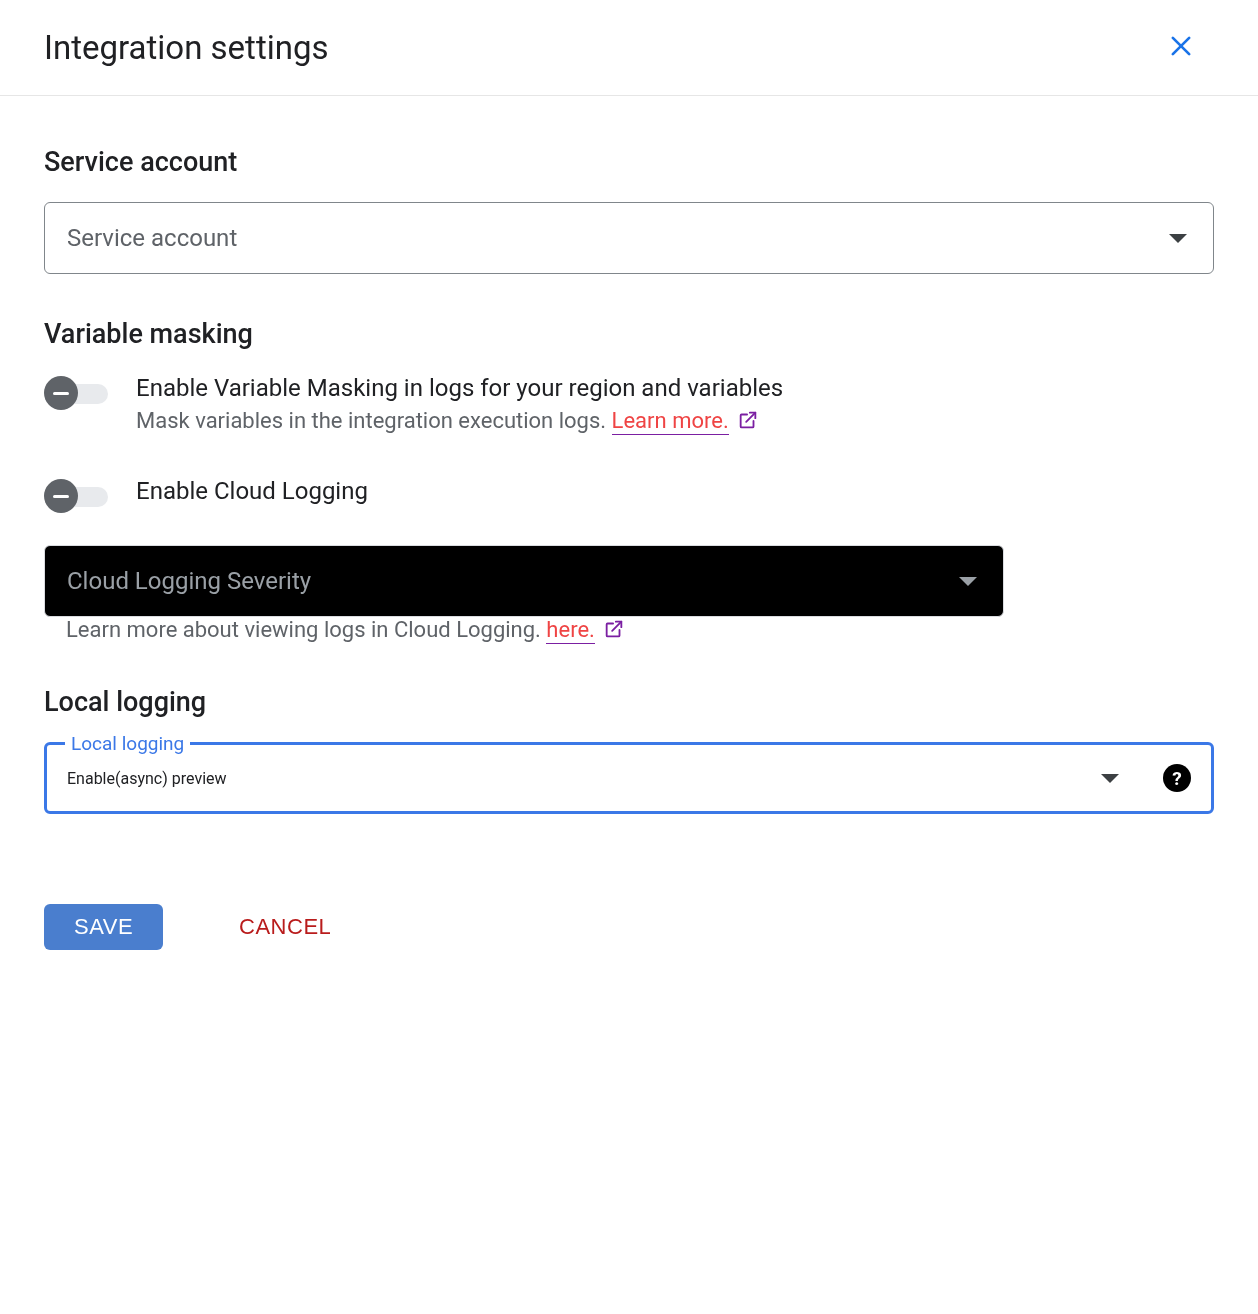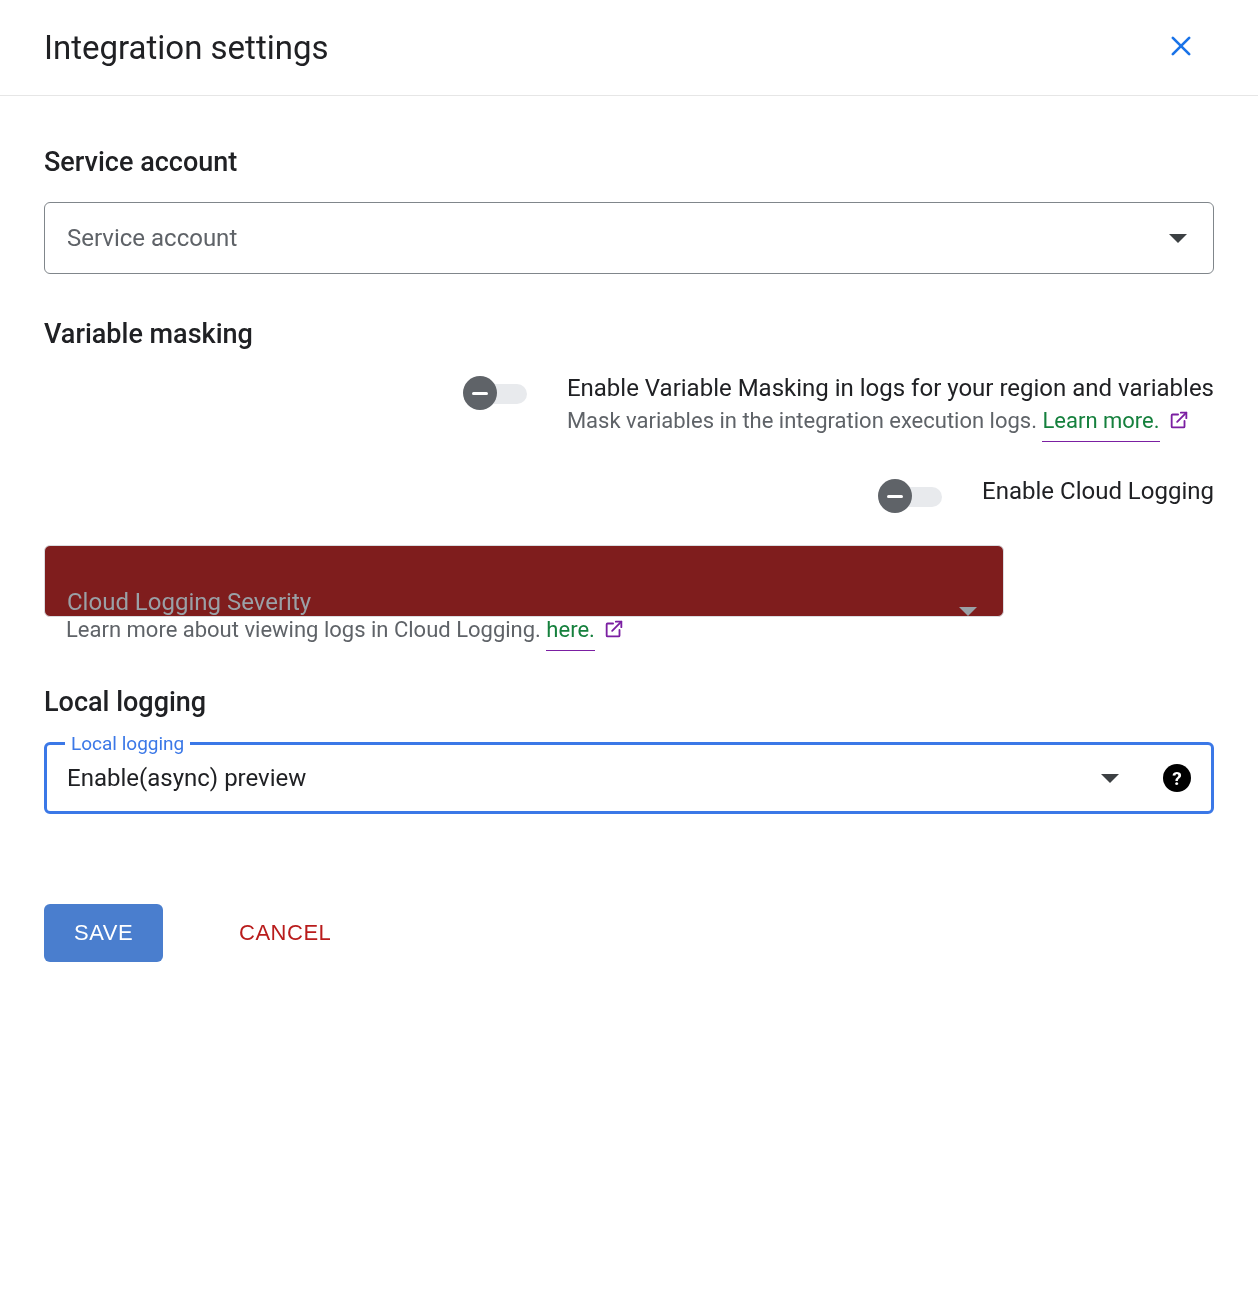--- a/index.html
+++ b/index.html
@@ -48,32 +48,30 @@
       justify-content: space-between;
       padding: 0 26px 0 22px;
       cursor: pointer;
       background: #fff;
     }
     .dropdown.placeholder .dropdown-text { color: #5f6368; }
     .dropdown-text { font-size: 24px; color: #202124; }
     .dropdown .caret { width: 0; height: 0; border-left: 9px solid transparent; border-right: 9px solid transparent; border-top: 9px solid #3c4043; }
     .dropdown.disabled {
       border-color: #dadce0;
-      background: #7f1d1d;
+      background: #000000;
       cursor: default;
-      align-items: flex-end;
     }
     .dropdown.disabled .dropdown-text { color: #9aa0a6; }
     .dropdown.disabled .caret { border-top-color: #9aa0a6; }
     
     .toggle-row {
       display: flex;
       align-items: flex-start;
-      gap: 32px;
-      justify-content: flex-end;
+      gap: 20px;
     }
     .toggle {
       position: relative;
       width: 72px; height: 34px;
       flex-shrink: 0;
       cursor: pointer;
       margin-top: 2px;
     }
     .toggle .track {
       position: absolute;
@@ -96,24 +94,24 @@
     .toggle-text .toggle-label {
       font-size: 24px;
       color: #202124;
       margin-bottom: 6px;
     }
     .toggle-text .toggle-desc {
       font-size: 22px;
       color: #5f6368;
     }
     .link {
-      color: #15803d;
+      color: #ef4444;
       text-decoration: none;
       border-bottom: 1px solid #7b1fa2;
-      padding-bottom: 8px;
+      padding-bottom: 1px;
     }
     .ext-icon {
       display: inline-flex;
       width: 22px; height: 22px;
       color: #7b1fa2;
       vertical-align: -3px;
       margin-left: 3px;
     }
     .ext-icon svg { width: 100%; height: 100%; }
     .help-line {
@@ -135,21 +133,21 @@
     .outlined-field .float-label {
       position: absolute;
       top: -13px; left: 18px;
       background: #fff;
       padding: 0 6px;
       font-size: 19px;
       color: #3b78e7;
       font-weight: 400;
     }
     .outlined-field .value {
-      font-size: 24px;
+      font-size: 16px;
       color: #202124;
       flex: 1;
     }
     .outlined-field .caret {
       width: 0; height: 0;
       border-left: 9px solid transparent;
       border-right: 9px solid transparent;
       border-top: 9px solid #3c4043;
       margin-right: 44px;
     }
@@ -164,21 +162,21 @@
       cursor: pointer;
     }
     
     .footer {
       display: flex;
       align-items: center;
       gap: 46px;
       margin-top: 90px;
     }
     .btn {
-      height: 58px;
+      height: 46px;
       padding: 0 30px;
       font-size: 22px;
       font-weight: 500;
       letter-spacing: 0.5px;
       border: none;
       border-radius: 6px;
       cursor: pointer;
       display: flex; align-items: center;
     }
     .btn-primary {

